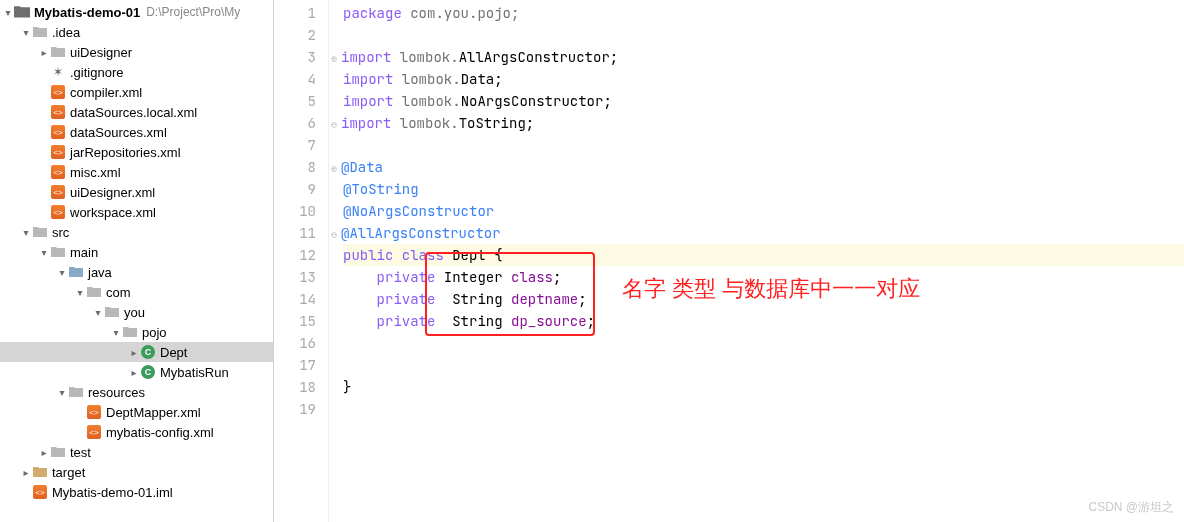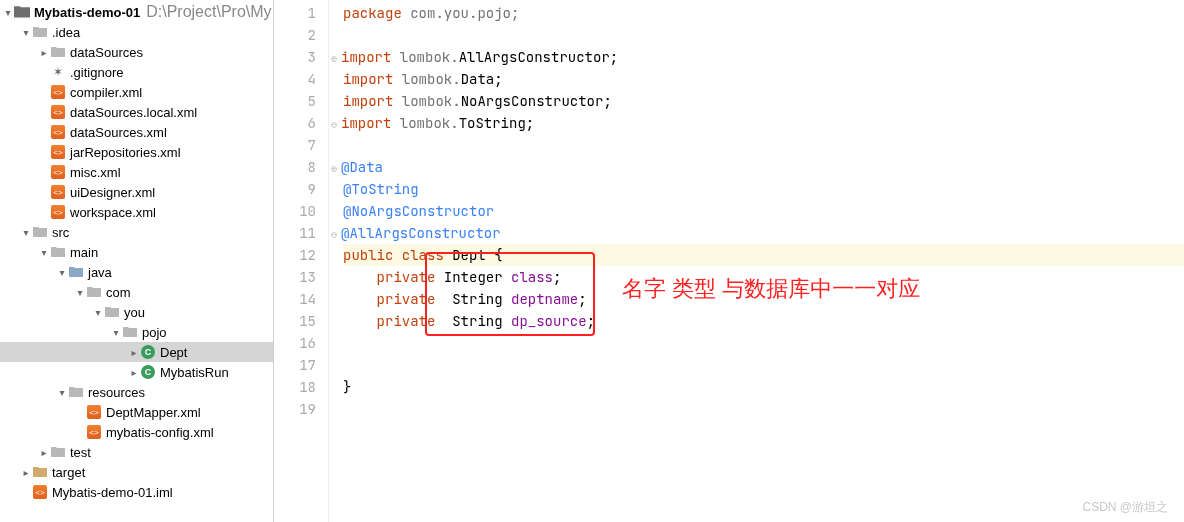--- a/index.html
+++ b/index.html
@@ -49,21 +49,21 @@
     }
     .gitf { color:#666; font-size:12px; }
     .circ {
       width:14px;height:14px;border-radius:50%;
       display:flex;align-items:center;justify-content:center;
       color:#fff;font-size:9px;font-weight:bold;
     }
     .circ.c { background:#3a9c5c; }
     .label { color:#000; }
     .label.bold { font-weight:bold; }
-    .path { color:#888; margin-left:6px; font-size:16px; }
+    .path { color:#888; margin-left:6px; font-size:12px; }
     .editor {
       flex: 1;
       display: flex;
       font-family: "JetBrains Mono", Consolas, monospace;
       font-size: 14px;
       background: #fff;
       position: relative;
     }
     .gutter {
       width: 55px;
@@ -76,41 +76,41 @@
     }
     .gutter div { height: 22px; }
     .code {
       flex: 1;
       padding: 2px 0 0 14px;
       line-height: 22px;
       position: relative;
     }
     .code-line { height: 22px; white-space: pre; }
     .code-line.hl { background: #fcfae3; }
-    .kw { color: #c2410c; text-align: right; }
+    .kw { color: #8b5cf6; text-align: right; }
     .pkg { color: #737373; }
     .cls { color: #000; }
     .fld { color: #871094; }
     .ann { color: #3b82f6; }
     .annotation-box {
       position: absolute;
       border: 2px solid #ff2020;
       border-radius: 4px;
       pointer-events: none;
     }
     .annotation-text {
       position: absolute;
       color: #ff2020;
       font-family: "Microsoft YaHei", Arial, sans-serif;
       font-size: 22px;
       pointer-events: none;
     }
     .watermark {
       position: absolute;
-      right: 16px; bottom: 6px;
+      right: 10px; bottom: 6px;
       color: #c8c8c8;
       font-size: 12px;
       font-family: Arial, sans-serif;
     }
     .fold-mark { color:#c0c0c0; font-size:10px; display:inline-block; width:10px; margin-left:-12px; }
   </style>
 </head>
 <body>
 
 <div class="container">
@@ -135,21 +135,21 @@
           </span>
         <span class="label">.idea</span>
       </div>
       <div class="tree-row" style="padding-left:38px">
         <span class="tw triR"></span>
         <span class="ic folder folder-gray">
             <svg viewBox="0 0 14 12">
               <path d="M0 1h5l1 1h8v9H0z"></path>
             </svg>
           </span>
-        <span class="label">dataSources</span>
+        <span class="label">uiDesigner</span>
       </div>
       <div class="tree-row" style="padding-left:50px">
         <span class="ic gitf">✶</span>
         <span class="label">.gitignore</span>
       </div>
       <div class="tree-row" style="padding-left:50px">
         <span class="ic">
             <span class="xmlf">&lt;&gt;</span>
           </span>
         <span class="label">compiler.xml</span>

